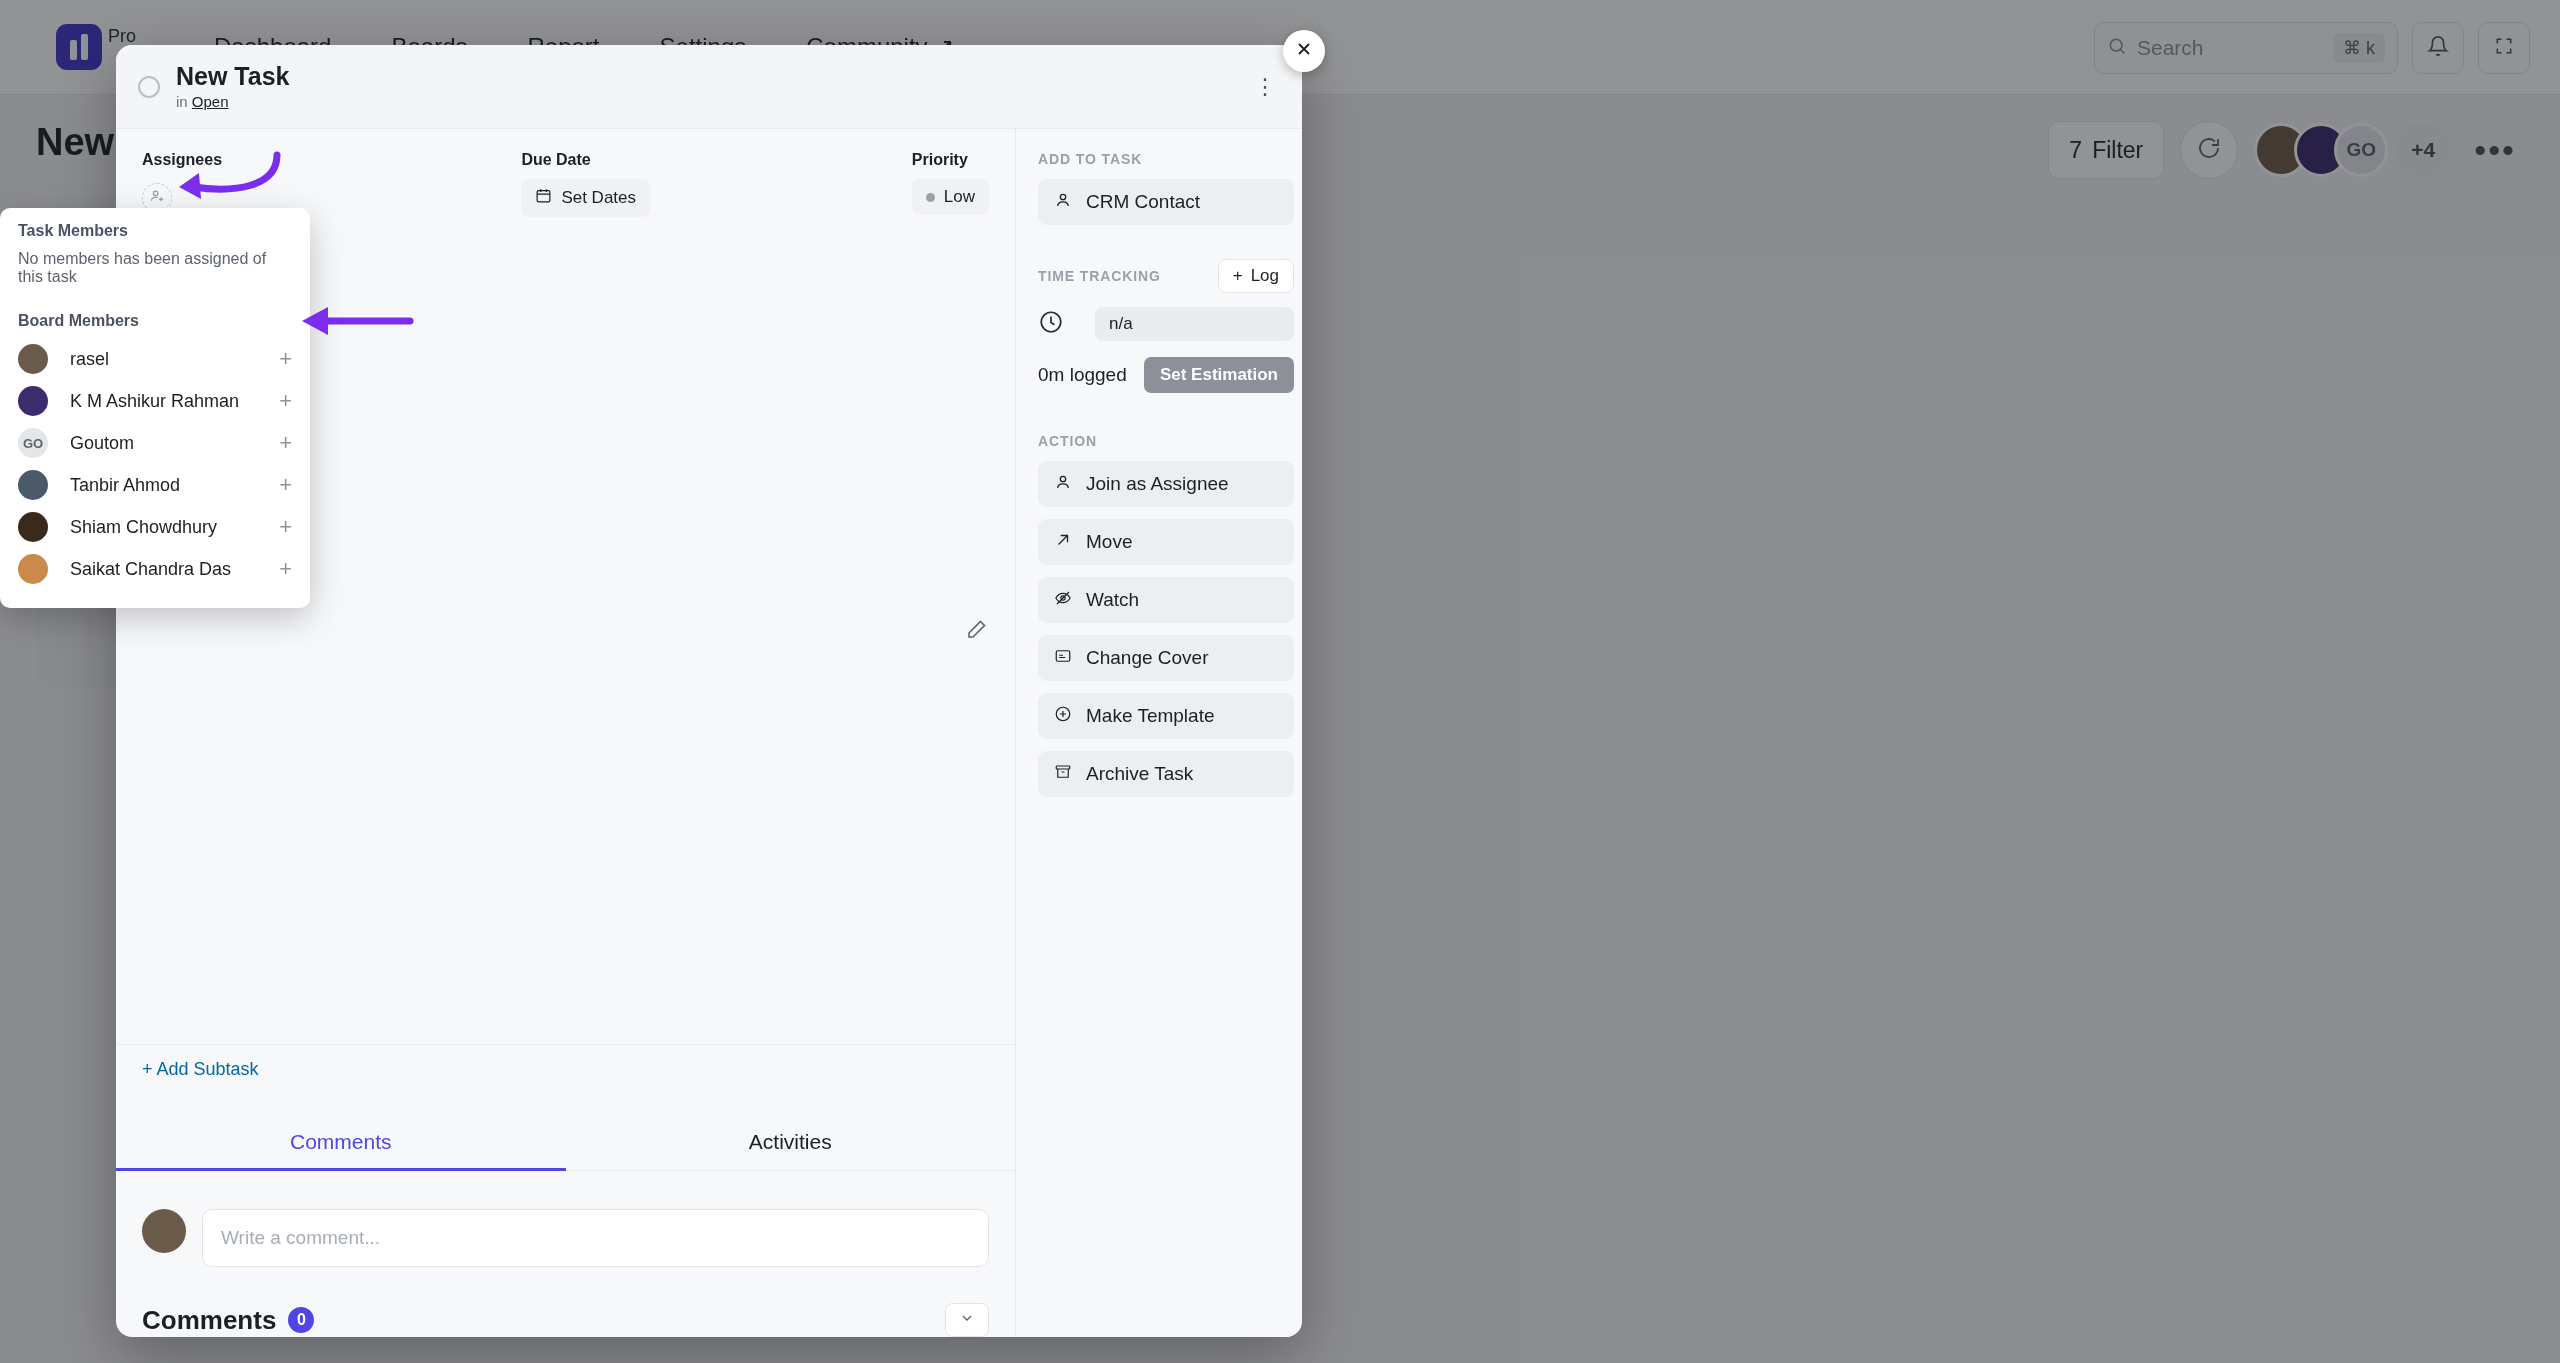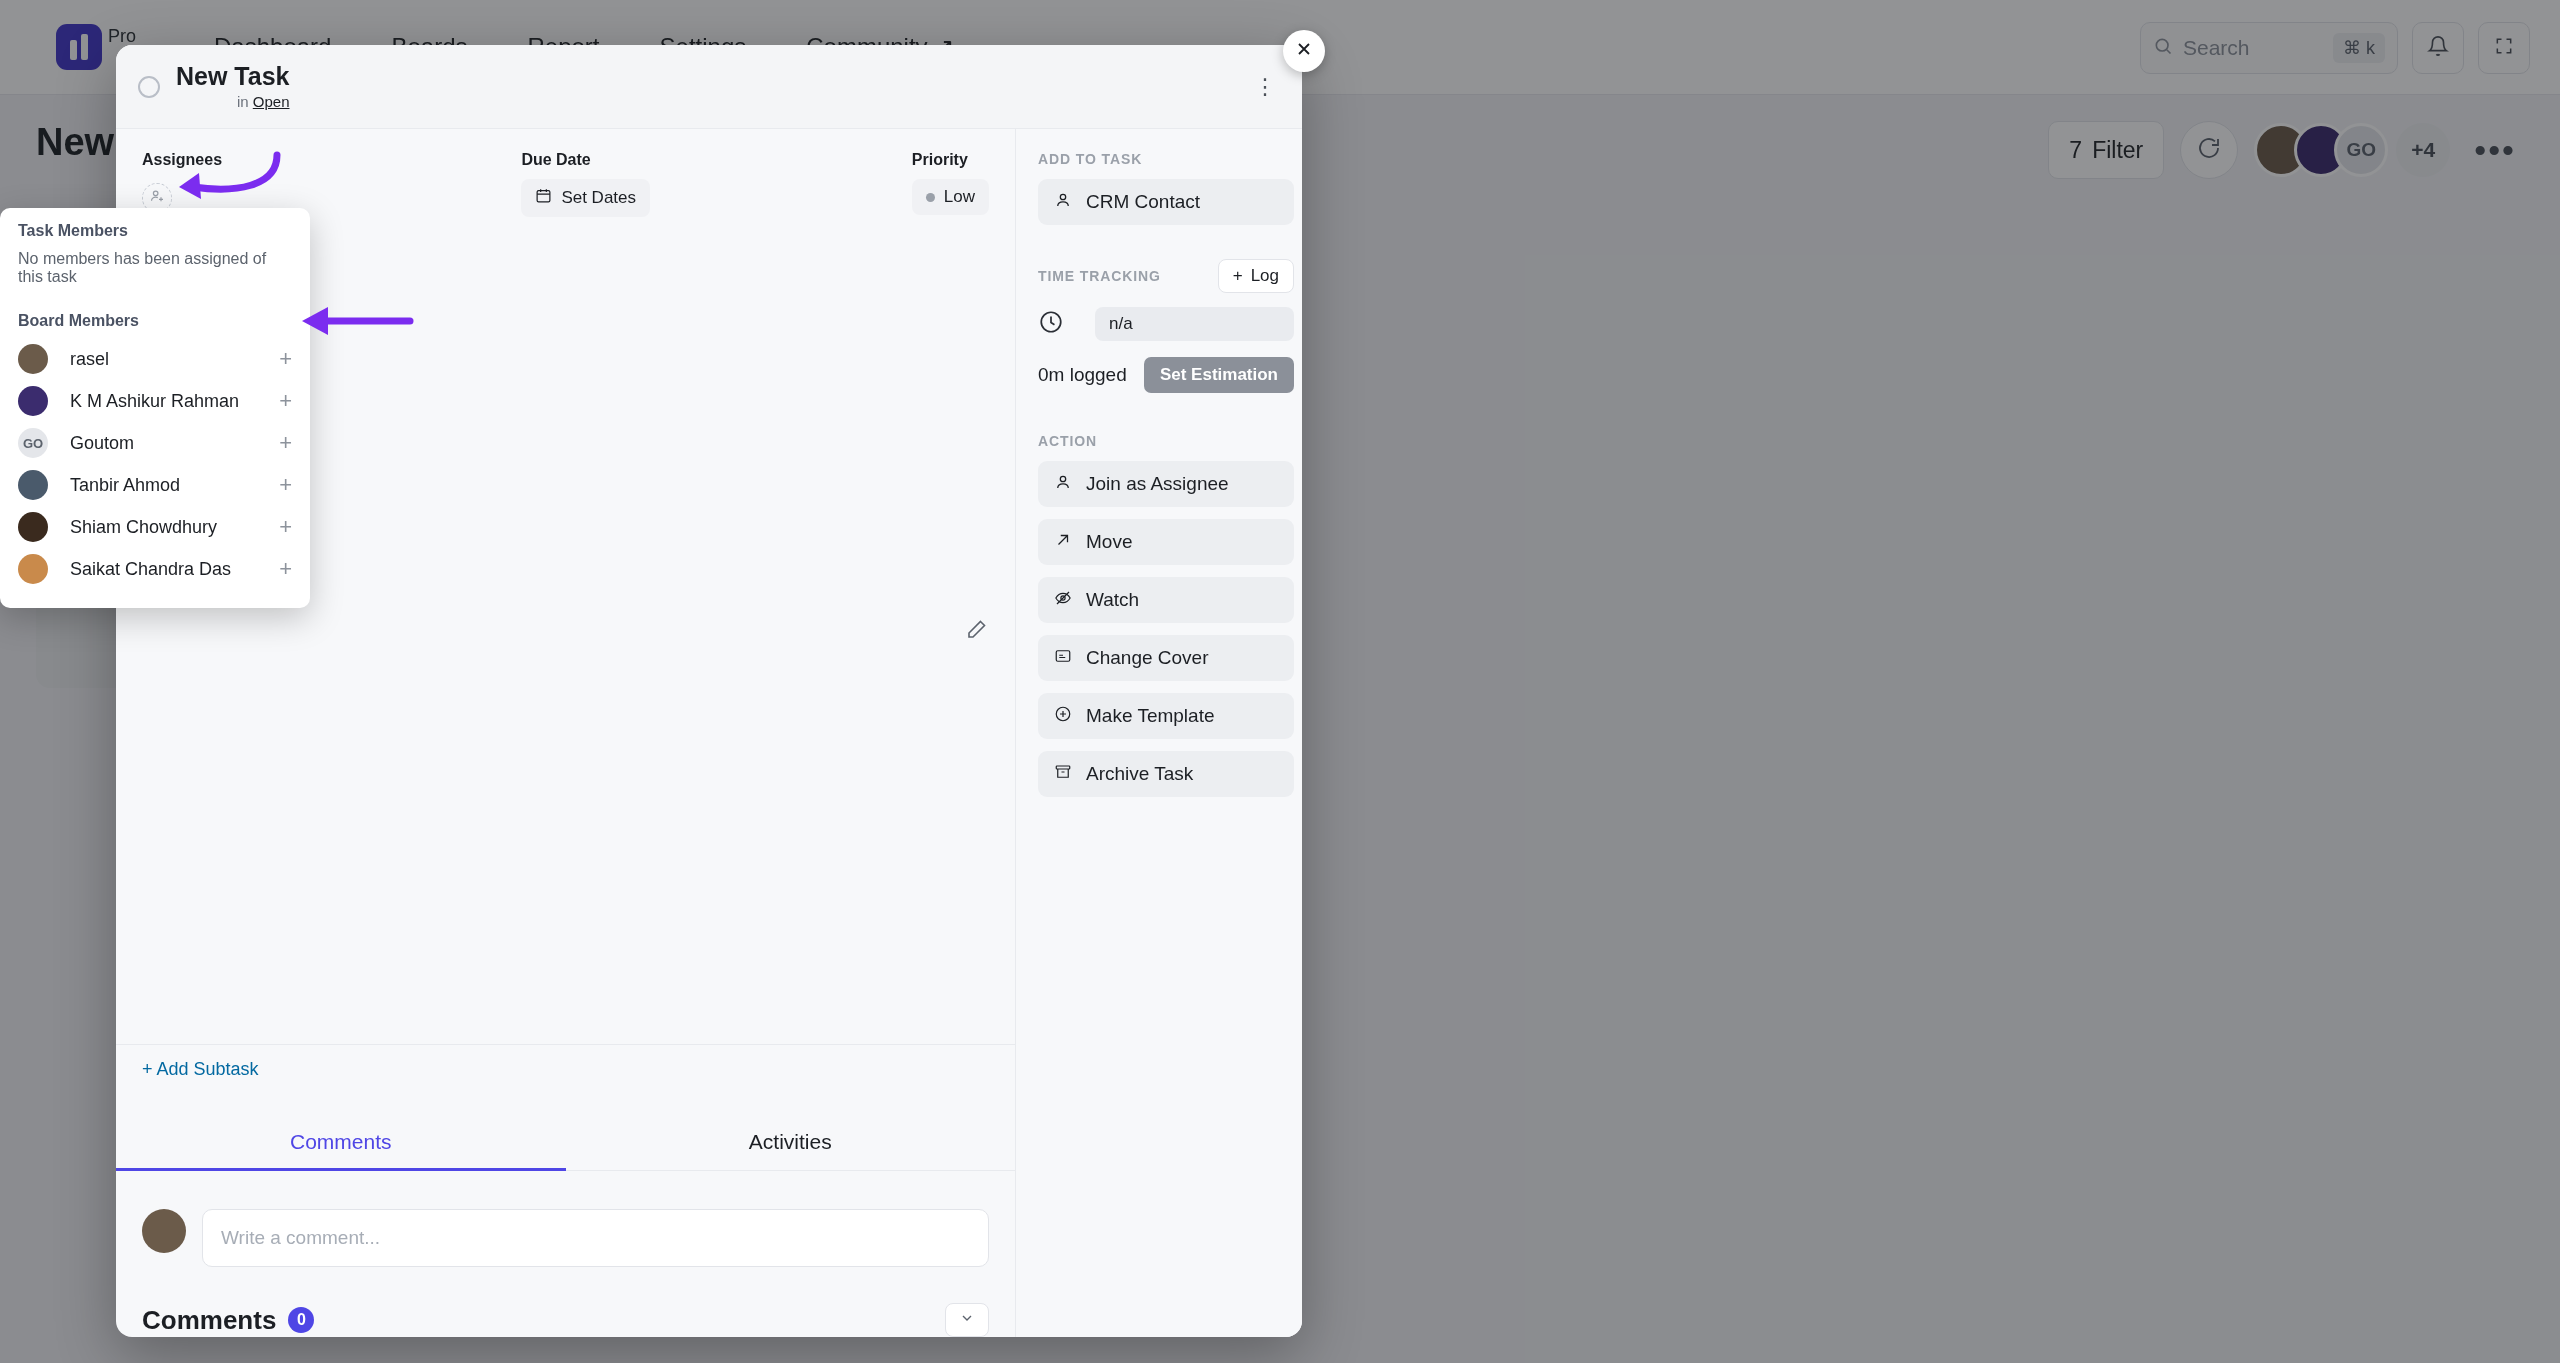--- a/index.html
+++ b/index.html
@@ -33,21 +33,21 @@
 
   .nav { display: flex; align-items: center; gap: 0; margin-left: 48px; }
   .nav-item {
     font-size: 24px; color: #23272b; padding: 10px 30px; cursor: pointer;
     display: flex; align-items: center; gap: 6px; white-space: nowrap;
   }
 
   .top-right { position: absolute; right: 30px; top: 0; height: 95px;
     display: flex; align-items: center; gap: 14px; }
   .searchbox {
-    width: 258px; height: 52px; border: 1px solid #e2e4e9; border-radius: 10px;
+    width: 304px; height: 52px; border: 1px solid #e2e4e9; border-radius: 10px;
     background: #fbfbfc; display: flex; align-items: center; padding: 0 12px; gap: 10px;
   }
   .searchbox .sicon { color: #8d939c; }
   .searchbox .sph { font-size: 21px; color: #8d939c; flex: 1; }
   .kbd { background: #eceef1; border-radius: 6px; padding: 4px 10px; font-size: 18px; color: #5c636d; }
   .icon-btn {
     width: 52px; height: 52px; border: 1px solid #e2e4e9; border-radius: 10px;
     background: #ffffff; display: flex; align-items: center; justify-content: center;
     color: #4b5159; cursor: pointer;
   }
@@ -98,21 +98,21 @@
   }
   .modal-header {
     height: 84px; min-height: 84px; background: #f4f5f7;
     border-bottom: 1px solid #e8eaee;
     display: flex; align-items: center; padding: 0 18px 0 22px;
   }
   .check-circle { width: 22px; height: 22px; border-radius: 50%;
     border: 2px solid #b9bec7; margin-right: 16px; cursor: pointer; flex: none;}
   .mh-titles { display: flex; flex-direction: column; gap: 2px; }
   .mh-title { font-size: 25px; font-weight: 600; color: #1c1f24; line-height: 1.1; }
-  .mh-sub { font-size: 15px; color: #6d737d; text-align: right; }
+  .mh-sub { font-size: 15px; color: #6d737d; }
   .mh-sub a { color: #1c1f24; text-decoration: underline; cursor: pointer; }
   .mh-spacer { flex: 1; }
   .mh-dots { font-size: 22px; color: #4b5159; cursor: pointer; padding: 4px 8px; }
 
   .modal-body { flex: 1; display: flex; min-height: 0; }
   .modal-main { flex: 1; min-width: 0; display: flex; flex-direction: column;
     border-right: 1px solid #e8eaee; }
   .modal-side { width: 286px; min-width: 286px; padding: 22px 8px 0 22px; background:#f7f8fa; }
 
   

